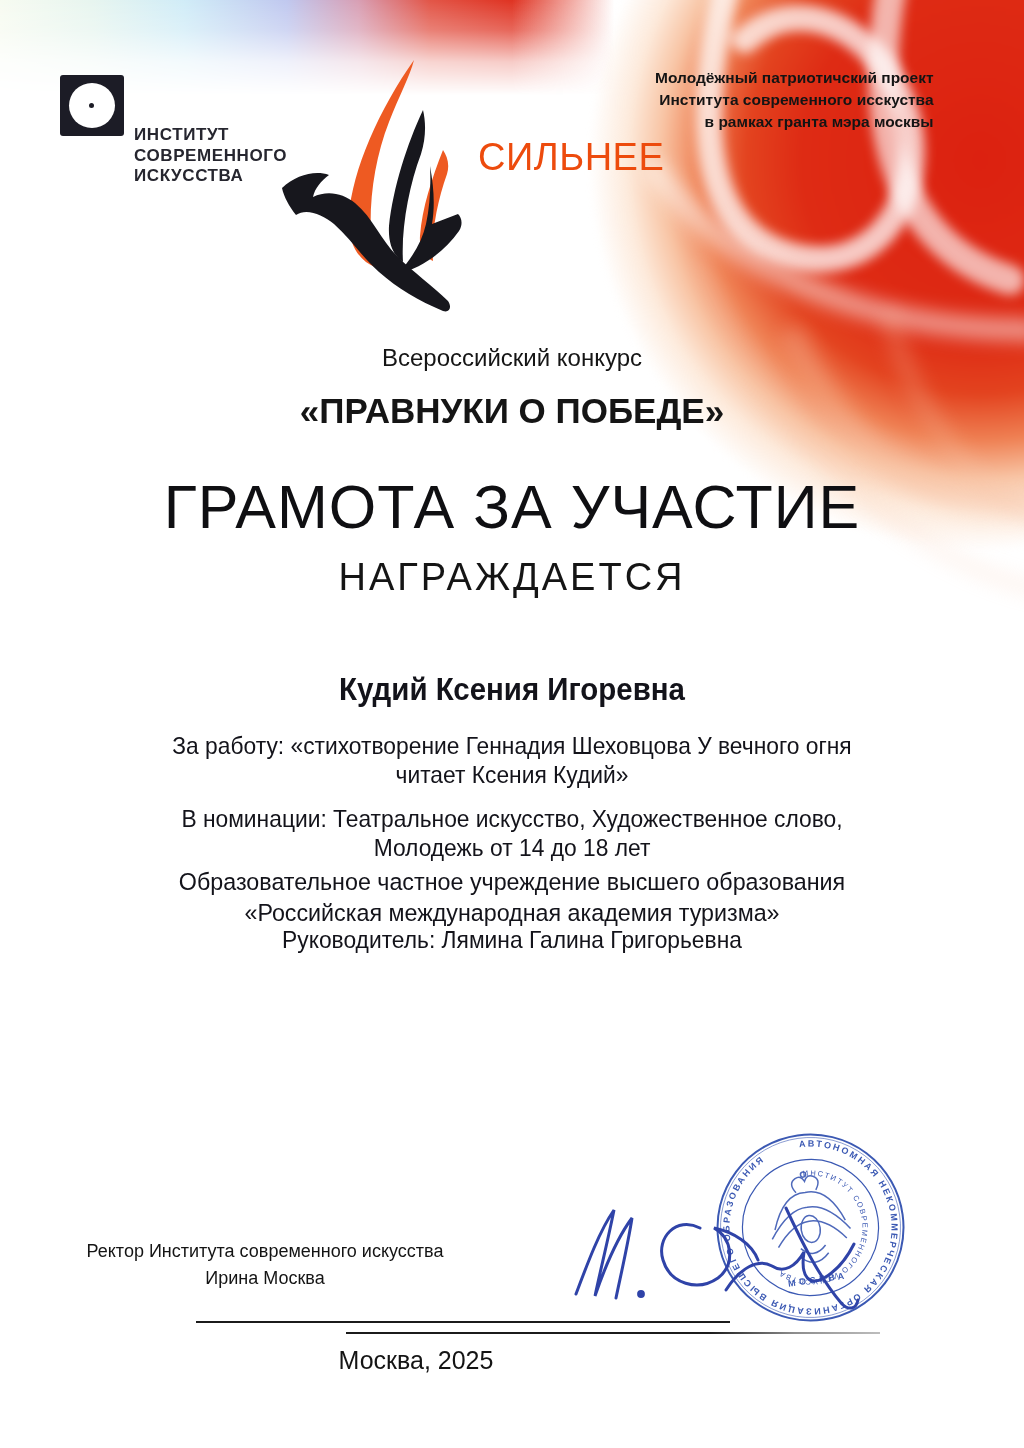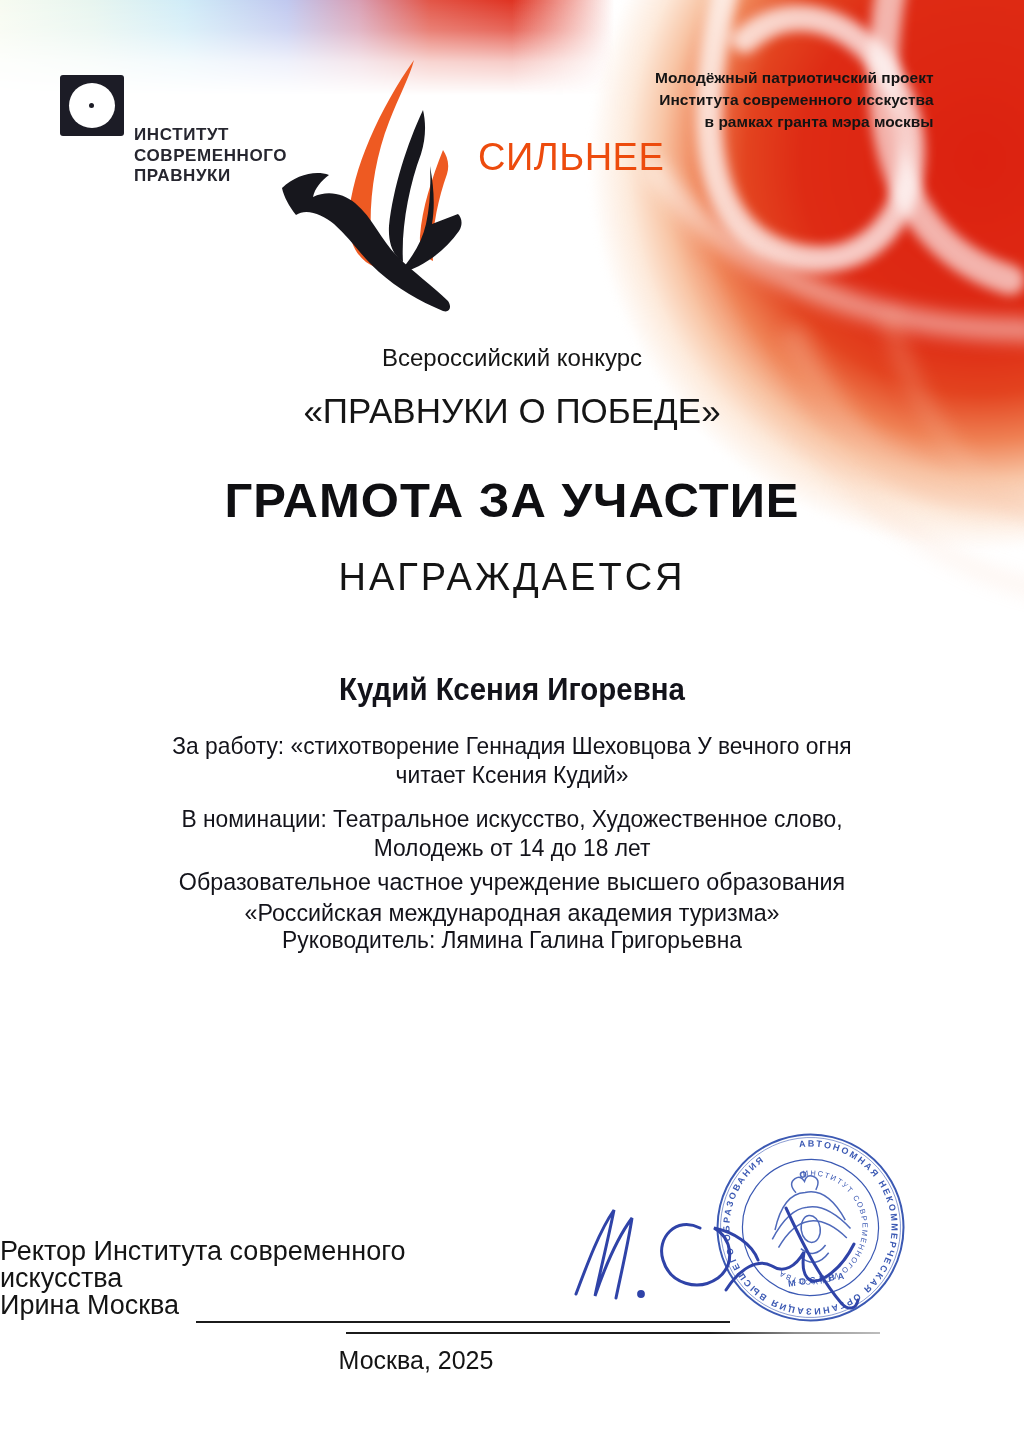--- a/index.html
+++ b/index.html
@@ -37,32 +37,32 @@
   .proj-info { position:absolute; left:655px; top:67px; font-size:15.5px; font-weight:700;
     line-height:22px; color:#141414;text-align:right; }
   
   .brand { position:absolute; left:478px; top:137px; font-size:38px; font-weight:400;
     line-height:41px; letter-spacing:.5px; color:#ed4b0d; }
   
   .dove { position:absolute; left:262px; top:48px; }
   
   .cline { position:absolute; left:0; width:1024px; text-align:center; color:#151515; }
   .contest-1 { top:344px; font-size:24px; font-weight:400; }
-  .contest-2 { top:391px; font-size:35px; font-weight:400; }
-  .award-t   { top:472px; font-size:49px; font-weight:700; letter-spacing:1px; color:#0f0f12; }
+  .contest-2 { top:391px; font-size:35px; font-weight:700; }
+  .award-t   { top:472px; font-size:61px; font-weight:400; letter-spacing:1px; color:#0f0f12; }
   .award-s   { top:556px; font-size:38px; font-weight:400; letter-spacing:3px; }
   .narrow { transform:scaleX(.95); transform-origin:50% 0; color:#13131a; }
   .r-name { top:672px; font-size:31px; font-weight:700; }
   .r-work { top:731px; font-size:24px; line-height:29px; }
   .r-nom  { top:804px; font-size:24px; line-height:29px; }
   .r-org  { top:866px; font-size:24.5px; line-height:31px; }
   .r-sup  { top:926px; font-size:24px; }
   
-  .rector { position:absolute; left:0; top:1238px; width:530px; text-align:left;
-    font-size:27px; line-height:27px; color:#141414; }
+  .rector { position:absolute; left:0; top:1238px; width:530px; text-align:center;
+    font-size:18px; line-height:27px; color:#141414; }
   .sig-line-1 { position:absolute; left:196px; top:1321px; width:534px; height:2px; background:#1b1b1b; }
   .sig-line-2 { position:absolute; left:346px; top:1332px; width:534px; height:2px;
     background:linear-gradient(to right,#1b1b1b 0%,#1b1b1b 68%,#8d8d8d 84%,#bdbdbd 100%); }
   .sig-svg   { position:absolute; left:548px; top:1192px; }
   .stamp-svg { position:absolute; left:713px; top:1130px; transform:rotate(-8deg); opacity:.92; }
   .footer-city { position:absolute; left:0; top:1346px; width:832px; text-align:center;
     font-size:25px; color:#141414; }
 </style>
 </head>
 <body>
@@ -92,21 +92,21 @@
     </g>
   </svg>
 
   <div class="isi-logo">
     <div class="disc"></div>
     <div class="pin"></div>
   </div>
   <div class="isi-name">
     <div>ИНСТИТУТ</div>
     <div>СОВРЕМЕННОГО</div>
-    <div>ПРАВНУКИ</div>
+    <div>ИСКУССТВА</div>
   </div>
 
   <div class="proj-info">
     <div>Молодёжный патриотичский проект</div>
     <div>Института современного исскуства</div>
     <div>в рамках гранта мэра москвы</div>
   </div>
 
   <svg class="dove" width="240" height="290" viewBox="0 0 240 290">
     <path fill="#ee5a22" d="M152,12 C118,60 90,122 87,168 C85,197 98,213 113,219 C104,176 109,120 127,74 C137,48 148,28 152,12 Z"></path>

